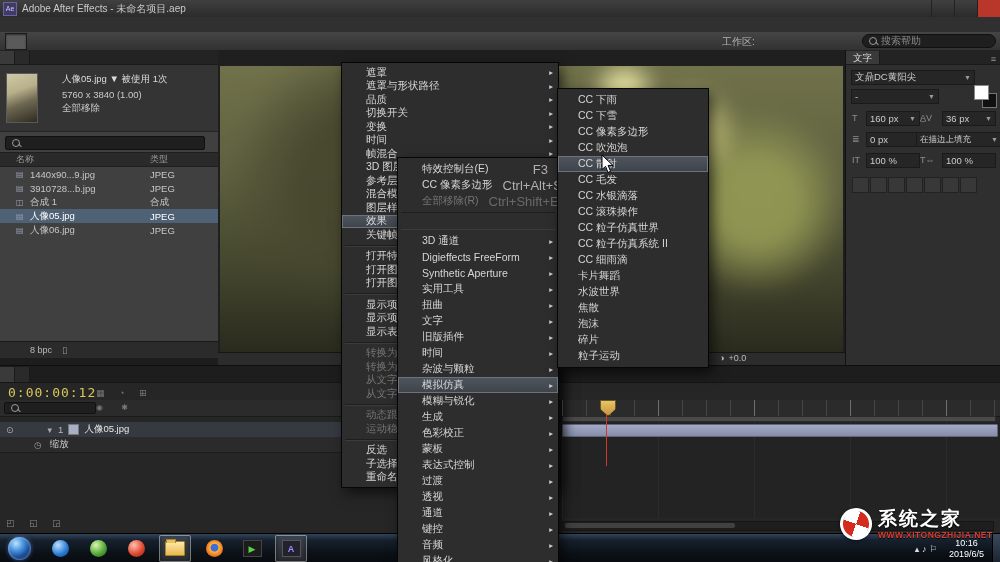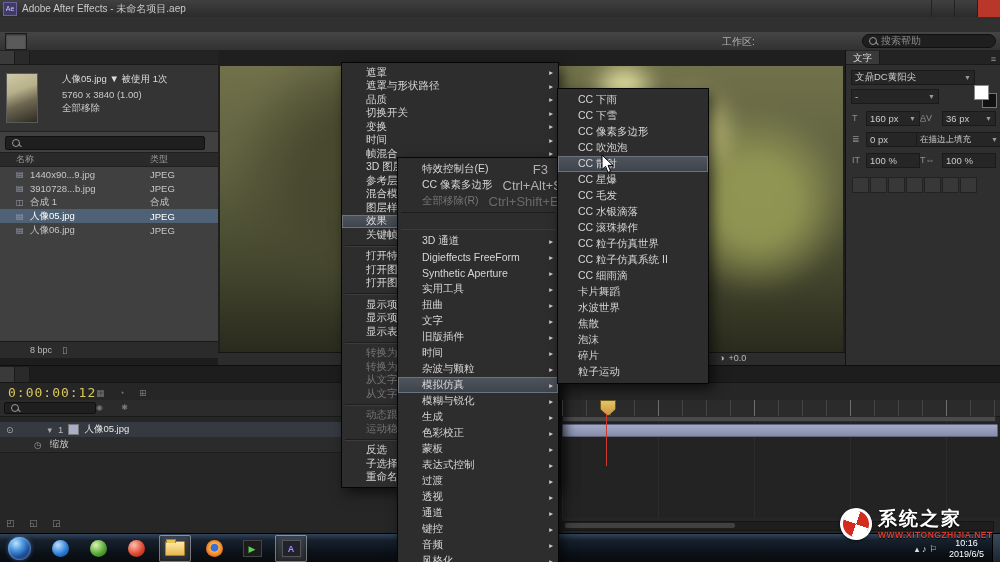--- a/index.html
+++ b/index.html
@@ -817,23 +817,20 @@
       </div>
 
       <div class="mitem">
         <span>CC 吹泡泡</span>
       </div>
 
       <div class="mitem hl">
         <span>CC 散射</span>
       </div>
 
-      <div class="mitem">
-        <span>CC 星爆</span>
-      </div>
 
       <div class="mitem">
         <span>CC 毛发</span>
       </div>
 
       <div class="mitem">
         <span>CC 水银滴落</span>
       </div>
 
       <div class="mitem">

